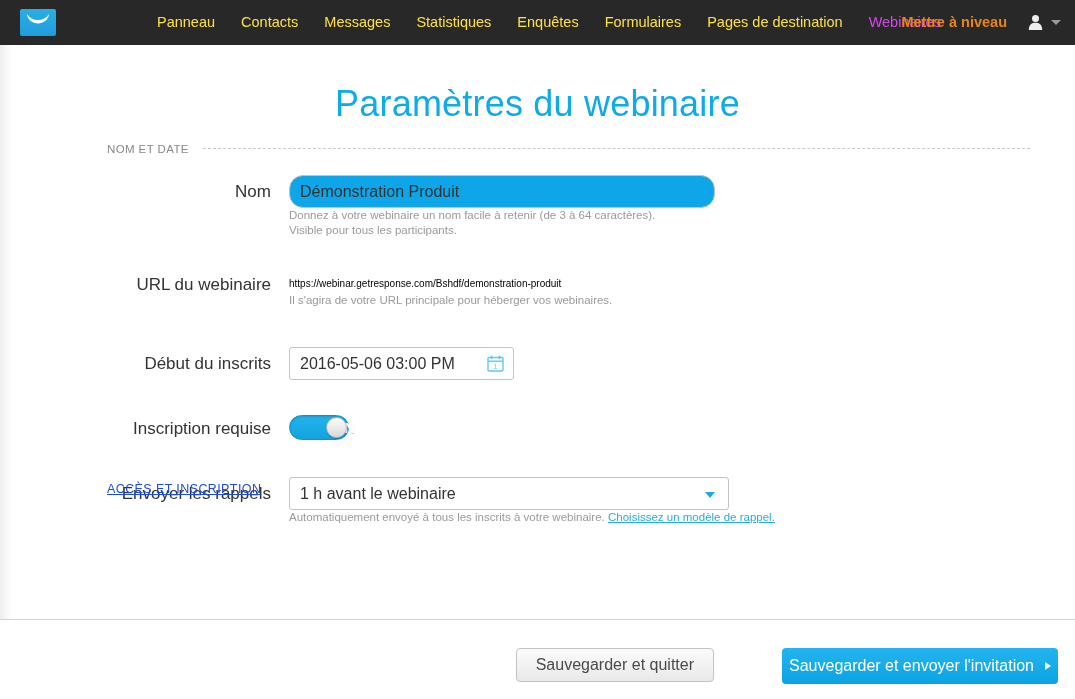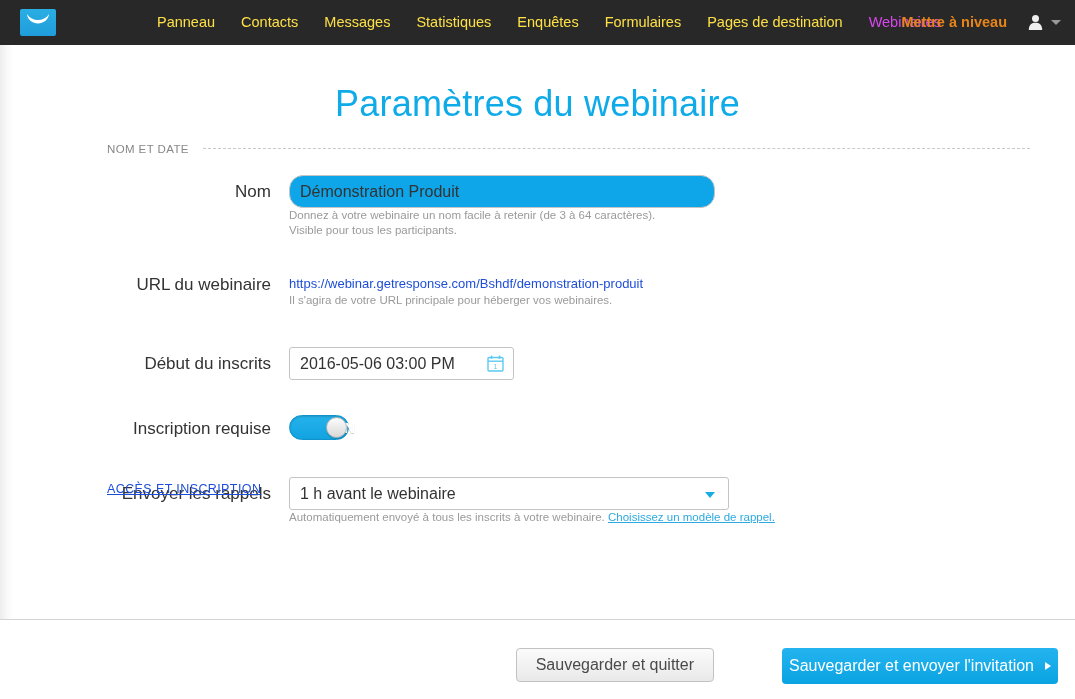--- a/index.html
+++ b/index.html
@@ -189,22 +189,22 @@
     background: #0ea5e9;
     font-family: "Liberation Sans", sans-serif;
     font-size: 16px;
     color: #333333;
     padding: 0 10px;
     outline: none;
   }
 
   
   .static-url {
-    font-size: 13px;
-    color: #1d4ed8;
+    font-size: 10px;
+    color: #000000;
     line-height: 18px;
   }
 
   
   .date-wrap {
     position: relative;
     width: 225px;
     height: 33px;
     box-sizing: border-box;
     border: 1px solid #c4c4c4;

